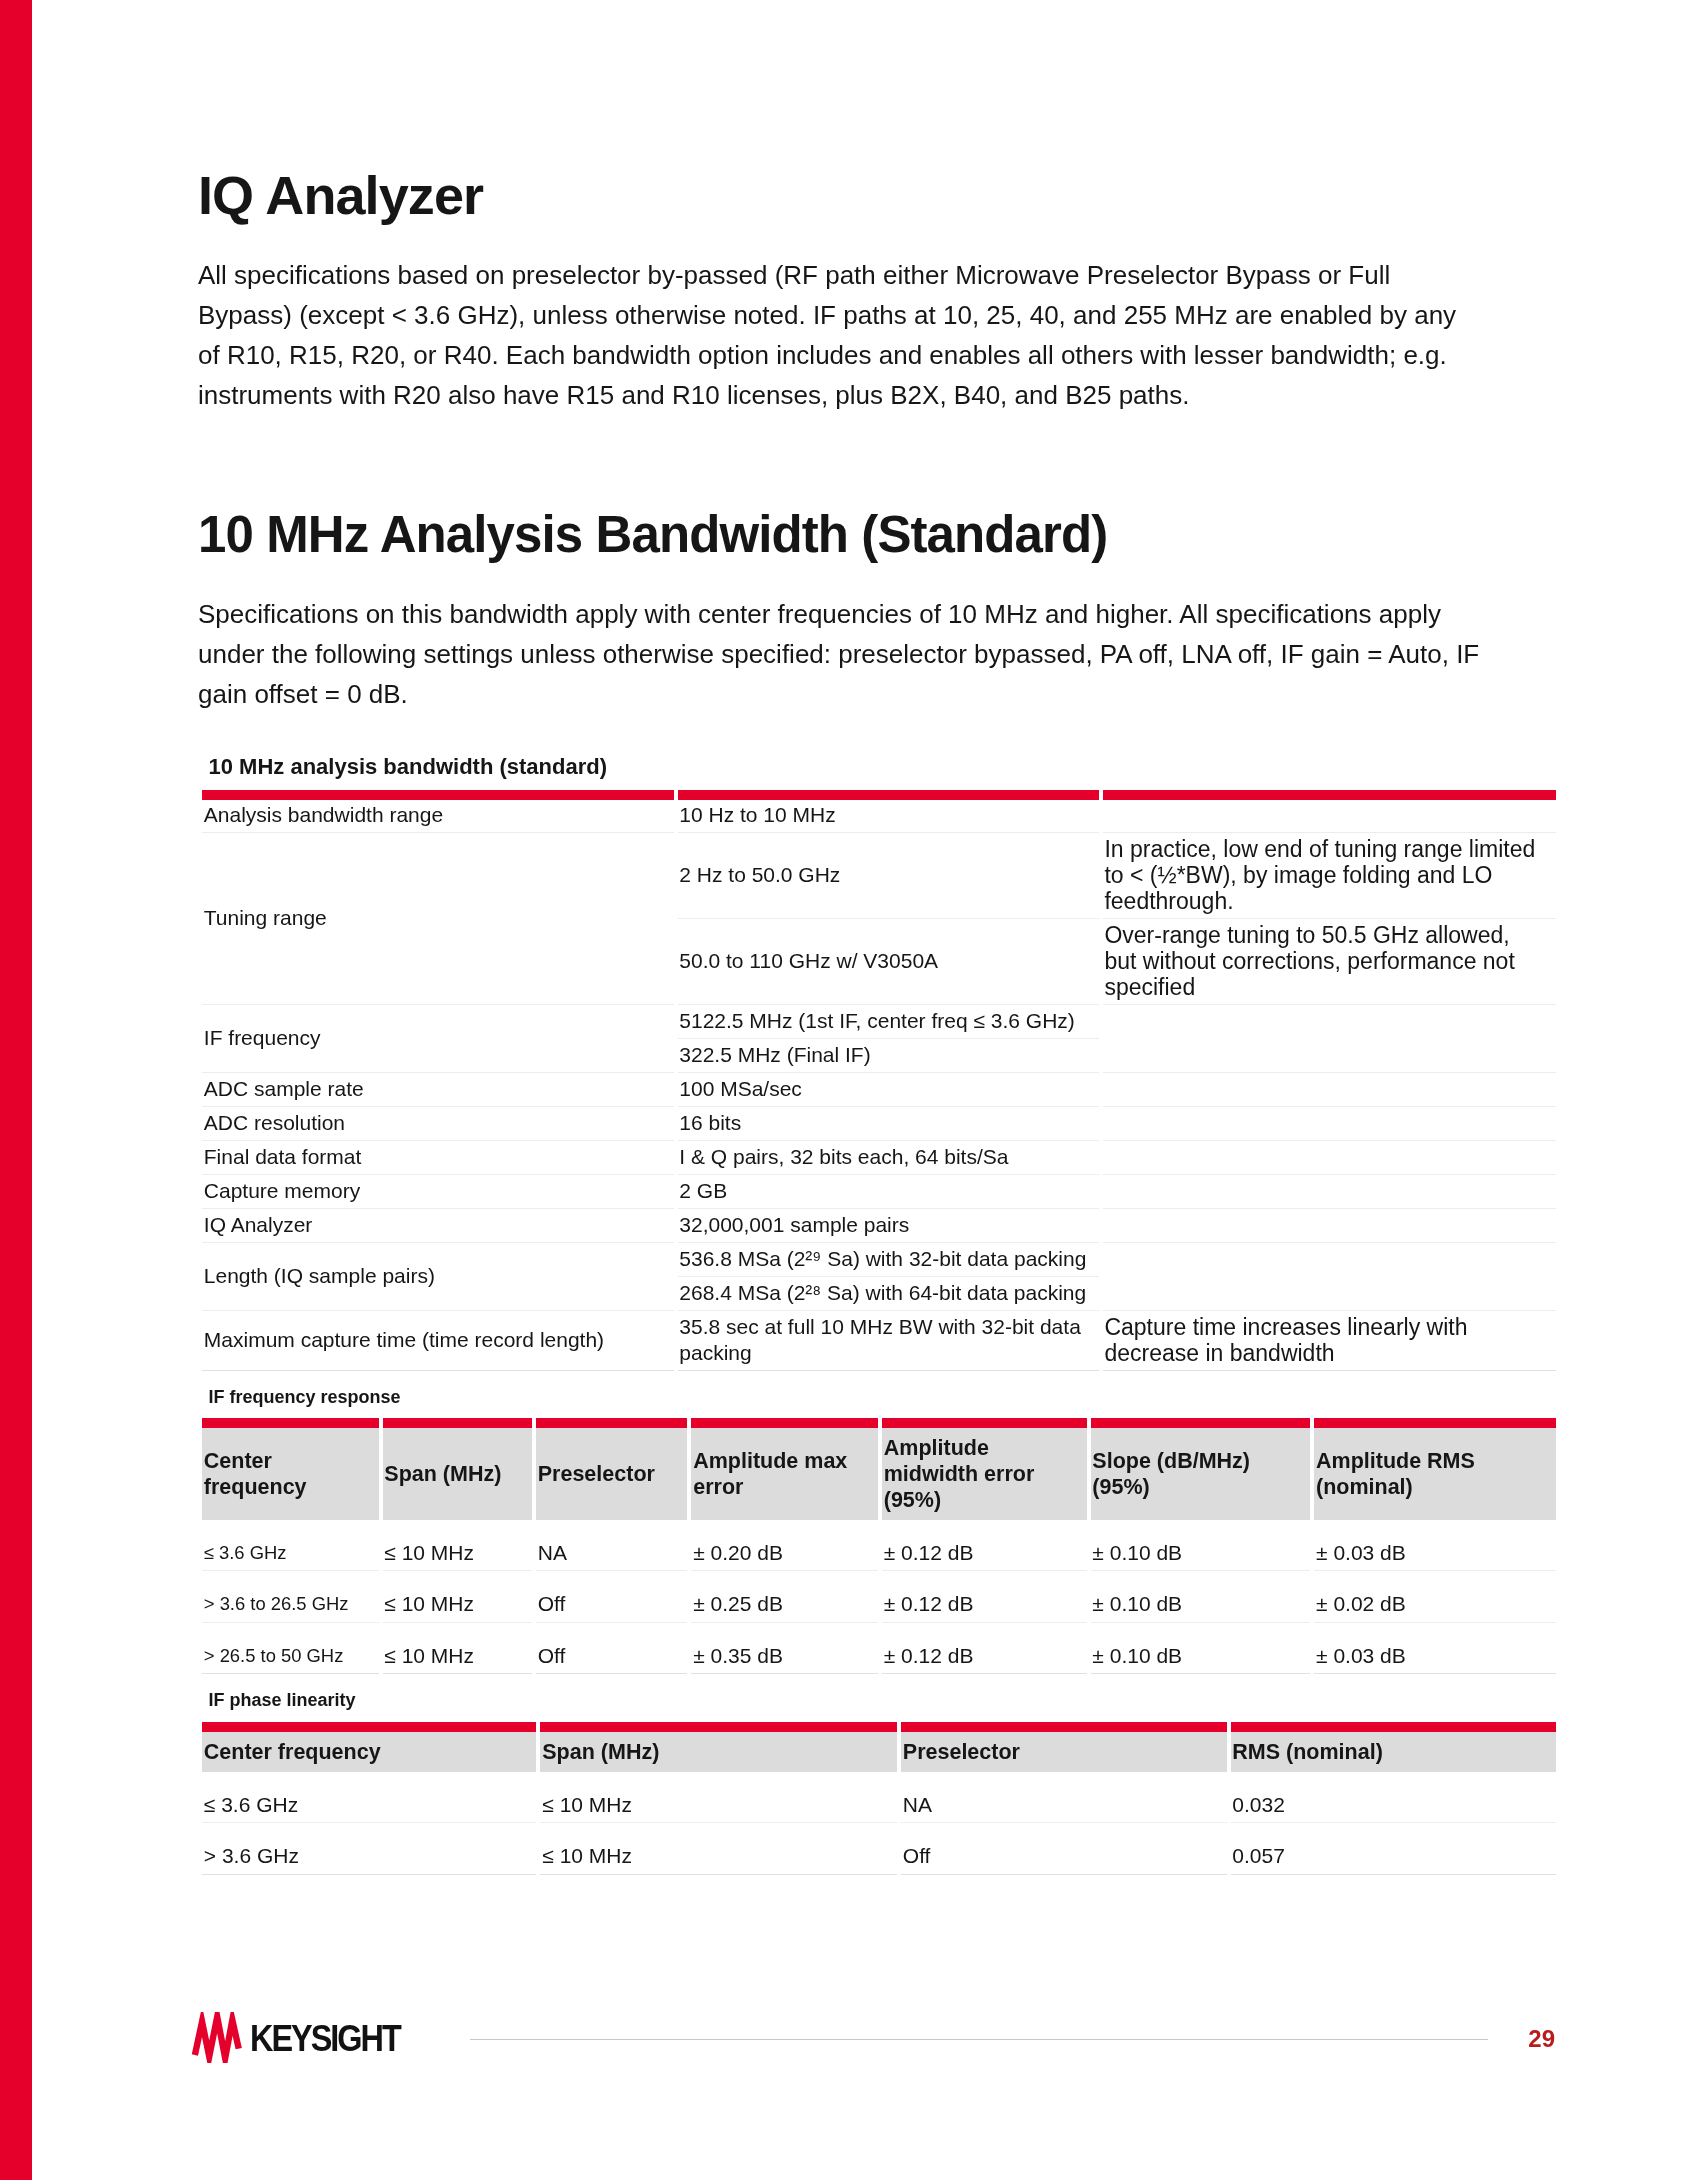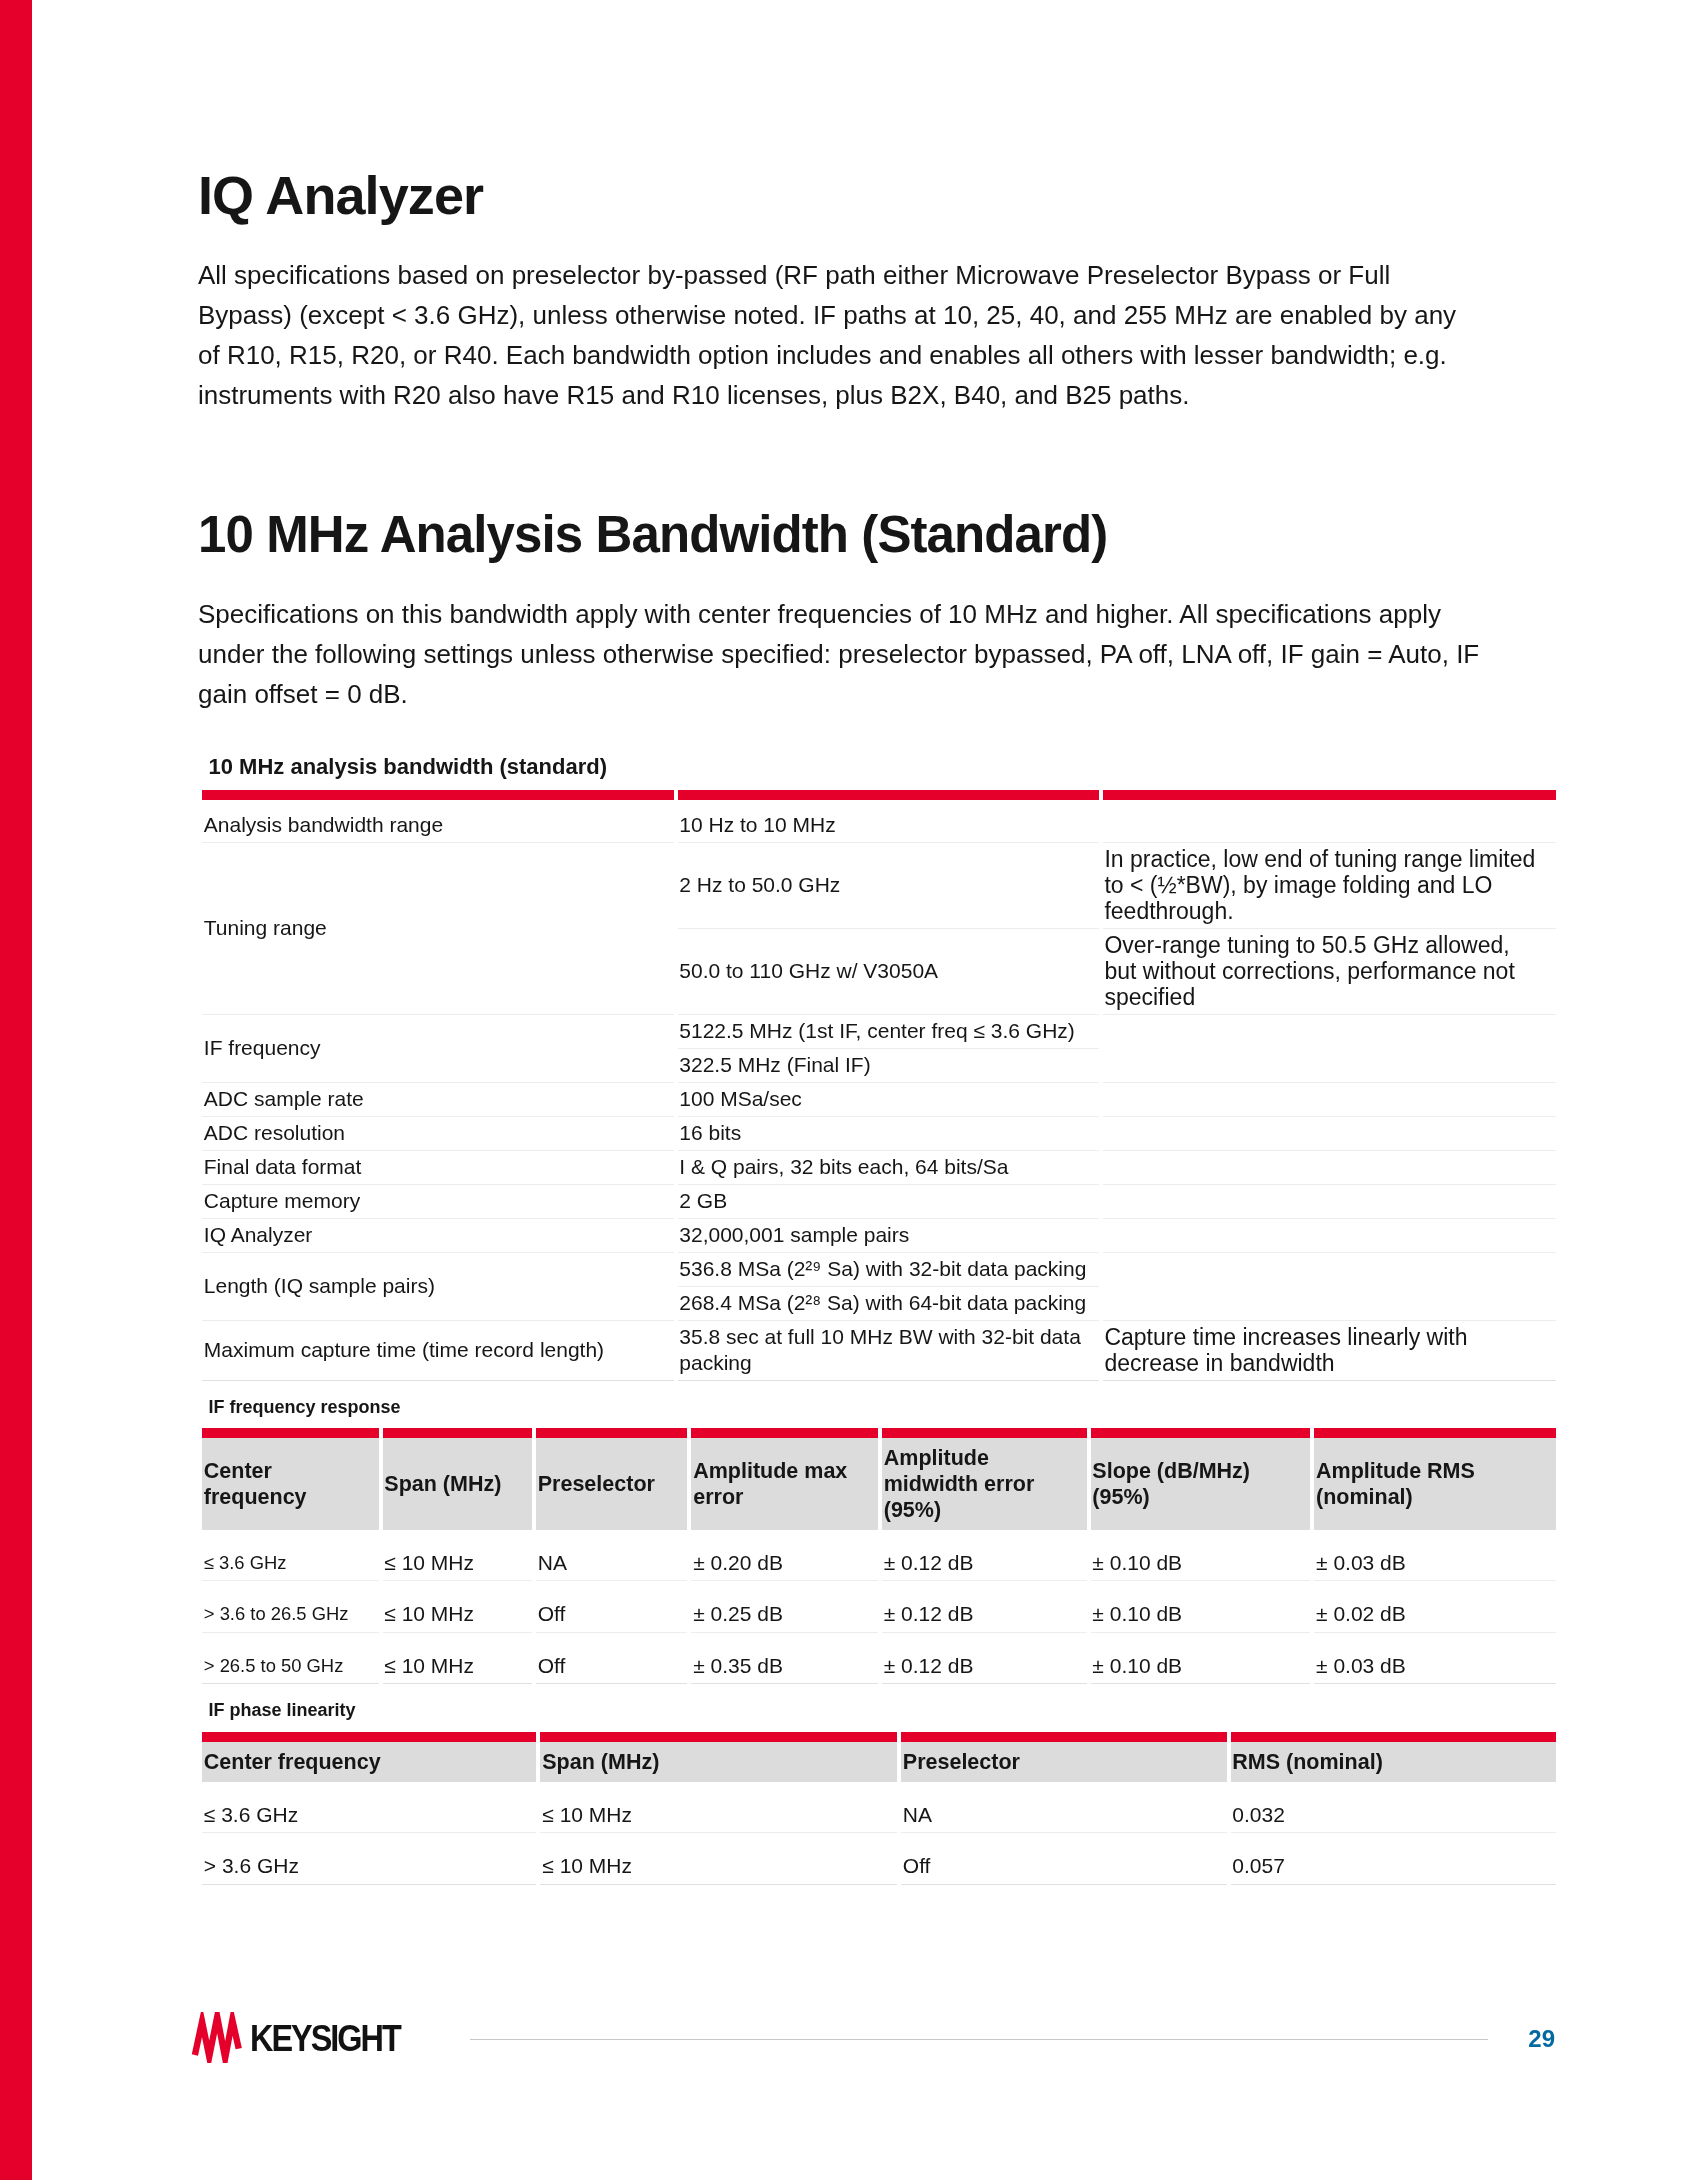--- a/index.html
+++ b/index.html
@@ -25,42 +25,42 @@
   .sub-heading{margin:16px 0 10.5px 0;padding-left:10.5px;font-size:18px;font-weight:700;}
 
   table.spec{border-collapse:separate;border-spacing:4.4px 0;table-layout:fixed;width:1362px;font-size:21px;}
   table.spec td, table.spec th{
     vertical-align:middle;text-align:left;padding:3.5px 8.8px 3.5px 1.8px;line-height:26px;
     overflow:hidden;
   }
   
   tr.gs > td{border-top:1.8px solid var(--line-strong);}
   tr.sub > td{border-top:1.8px solid var(--line-soft);}
-  tr.first > td{border-top:10.5px solid var(--accent);padding-top:12px;}
+  tr.first > td{border-top:10.5px solid var(--accent);padding-top:2px;}
   tr.last > td{border-bottom:1.8px solid var(--line-strong);}
   td.note{font-size:23px;}
 
   
   table.spec thead th{
     background:var(--hdr);border-top:10.5px solid var(--accent);
     font-weight:700;font-size:21.5px;padding:7px 8.8px 7px 1.8px;
   }
   table.spec tbody tr + tr > td{border-top:1.8px solid var(--line-soft);}
   table.spec tbody tr:last-child > td{border-bottom:1.8px solid var(--line-strong);}
   td.c1{font-size:18.4px;}
   table.headed tbody td{padding-top:20px;padding-bottom:4.4px;margin-left:32px;}
 
   .footer{position:absolute;left:191px;right:130px;top:2012px;display:flex;align-items:center;justify-content:flex-end;}
   .logo{display:flex;align-items:center;}
   .logo-word{
     display:inline-block;font-size:36px;font-weight:700;letter-spacing:-2.2px;color:#121212;
     transform:scaleX(.9);transform-origin:left center;margin-left:5.3px;white-space:nowrap;
   }
   .footer-divider{flex:1;border-top:1.8px solid #c9c9c9;height:0;margin:0 40px 0 53px;}
-  .page-number{font-size:24px;font-weight:700;color:#0369a1;}
+  .page-number{font-size:24px;font-weight:700;color:#b91c1c;}
 </style>
 </head>
 <body>
 
 <div class="accent-bar"></div>
 
 <div class="content">
 
   <h1 class="page-title">IQ Analyzer</h1>
   <p class="lede">All specifications based on preselector by-passed (RF path either Microwave Preselector Bypass or Full Bypass) (except &lt; 3.6 GHz), unless otherwise noted. IF paths at 10, 25, 40, and 255 MHz are enabled by any of R10, R15, R20, or R40. Each bandwidth option includes and enables all others with lesser bandwidth; e.g. instruments with R20 also have R15 and R10 licenses, plus B2X, B40, and B25 paths.</p>

